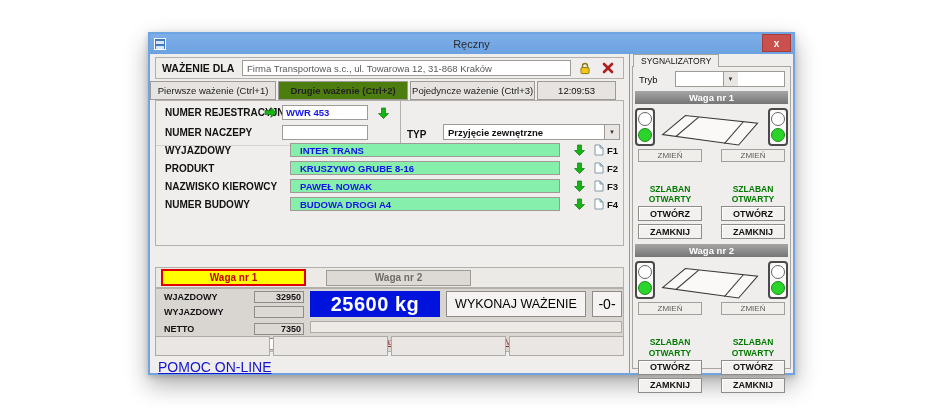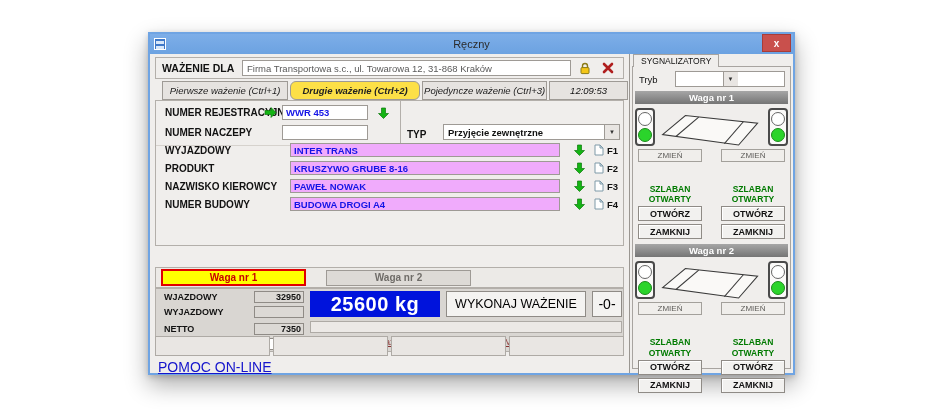--- a/index.html
+++ b/index.html
@@ -28,36 +28,36 @@
 
   
   .group-top { position:absolute; left:5px; top:3px; width:469px; height:22px;
                border:1px solid #B3AFAA; background:#F0EEEC; display:flex; align-items:center; padding:0 6px; }
   .group-top .lbl { width:80px; font-size:10.5px; }
   .inp-head { flex:1; height:16px; border:1px solid #9E9A95; background:#fff; font-size:9.5px;
               color:#5A5A5A; padding:0 4px; font-family:inherit; }
   .iconbtn { width:18px; height:16px; display:flex; align-items:center; justify-content:center; margin-left:5px; }
 
   
-  .ctrl-tabs { position:absolute; left:12px; top:27px; width:466px; height:19px; display:flex;font-style:italic; }
+  .ctrl-tabs { position:absolute; left:0; top:27px; width:466px; height:19px; display:flex; }
   .ctab { border:1px solid #9E9A95; background:#E6E3E0; font-size:9.5px; color:#222;
           display:flex; align-items:center; justify-content:center; margin-right:2px; }
-  .ctab.active { background:#fde047; font-weight:bold;border-radius:6px; }
+  .ctab.active { background:#4d7c0f; font-weight:bold; }
   .timebox { border:1px solid #9E9A95; background:#E6E3E0; font-size:9.5px; width:80px;
              display:flex; align-items:center; justify-content:center; }
 
   
   .fields-group { position:absolute; left:5px; top:46px; width:469px; height:146px;
                   border:1px solid #B3AFAA; background:#F0EEEC; }
   .frow { position:absolute; display:flex; align-items:center; }
   .flabel { width:108px; padding-left:9px; }
   .inp-s { width:86px; height:15px; border:1px solid #9E9A95; background:#fff; color:#1414E6;
            font-weight:bold; font-size:9.5px; padding:0 3px; font-family:inherit; }
-  .inp-l { width:270px; height:14px; border:1px solid #9E9A95; background:#f0abfc; color:#1414E6;
-           font-weight:bold; font-size:9.5px; padding:0 3px; font-family:inherit; }
+  .inp-l { width:270px; height:14px; border:1px solid #9E9A95; background:#86efac; color:#1414E6;
+           font-weight:bold; font-size:9.5px; padding:0 9px; font-family:inherit; }
   .typ-col { position:absolute; left:244px; top:0; width:224px; height:44px;
              border-left:1px solid #B3AFAA; display:flex; align-items:flex-end; padding:0 4px 5px 6px; }
   .ddown { height:16px; border:1px solid #9E9A95; background:#fff; display:flex; align-items:center;
            font-size:9.5px; font-weight:bold; }
   .ddown .txt { flex:1; padding:0 4px; overflow:hidden; white-space:nowrap; }
   .dd-arrow { width:15px; height:100%; border-left:1px solid #9E9A95; background:#E8E5E2;
               display:flex; align-items:center; justify-content:center; font-size:6px; color:#333; }
   .fdivider { position:absolute; left:0; top:44px; width:244px; border-top:1px solid #D6D2CD; }
   .fkey { font-weight:bold; font-size:9.5px; margin-left:3px; }
 

